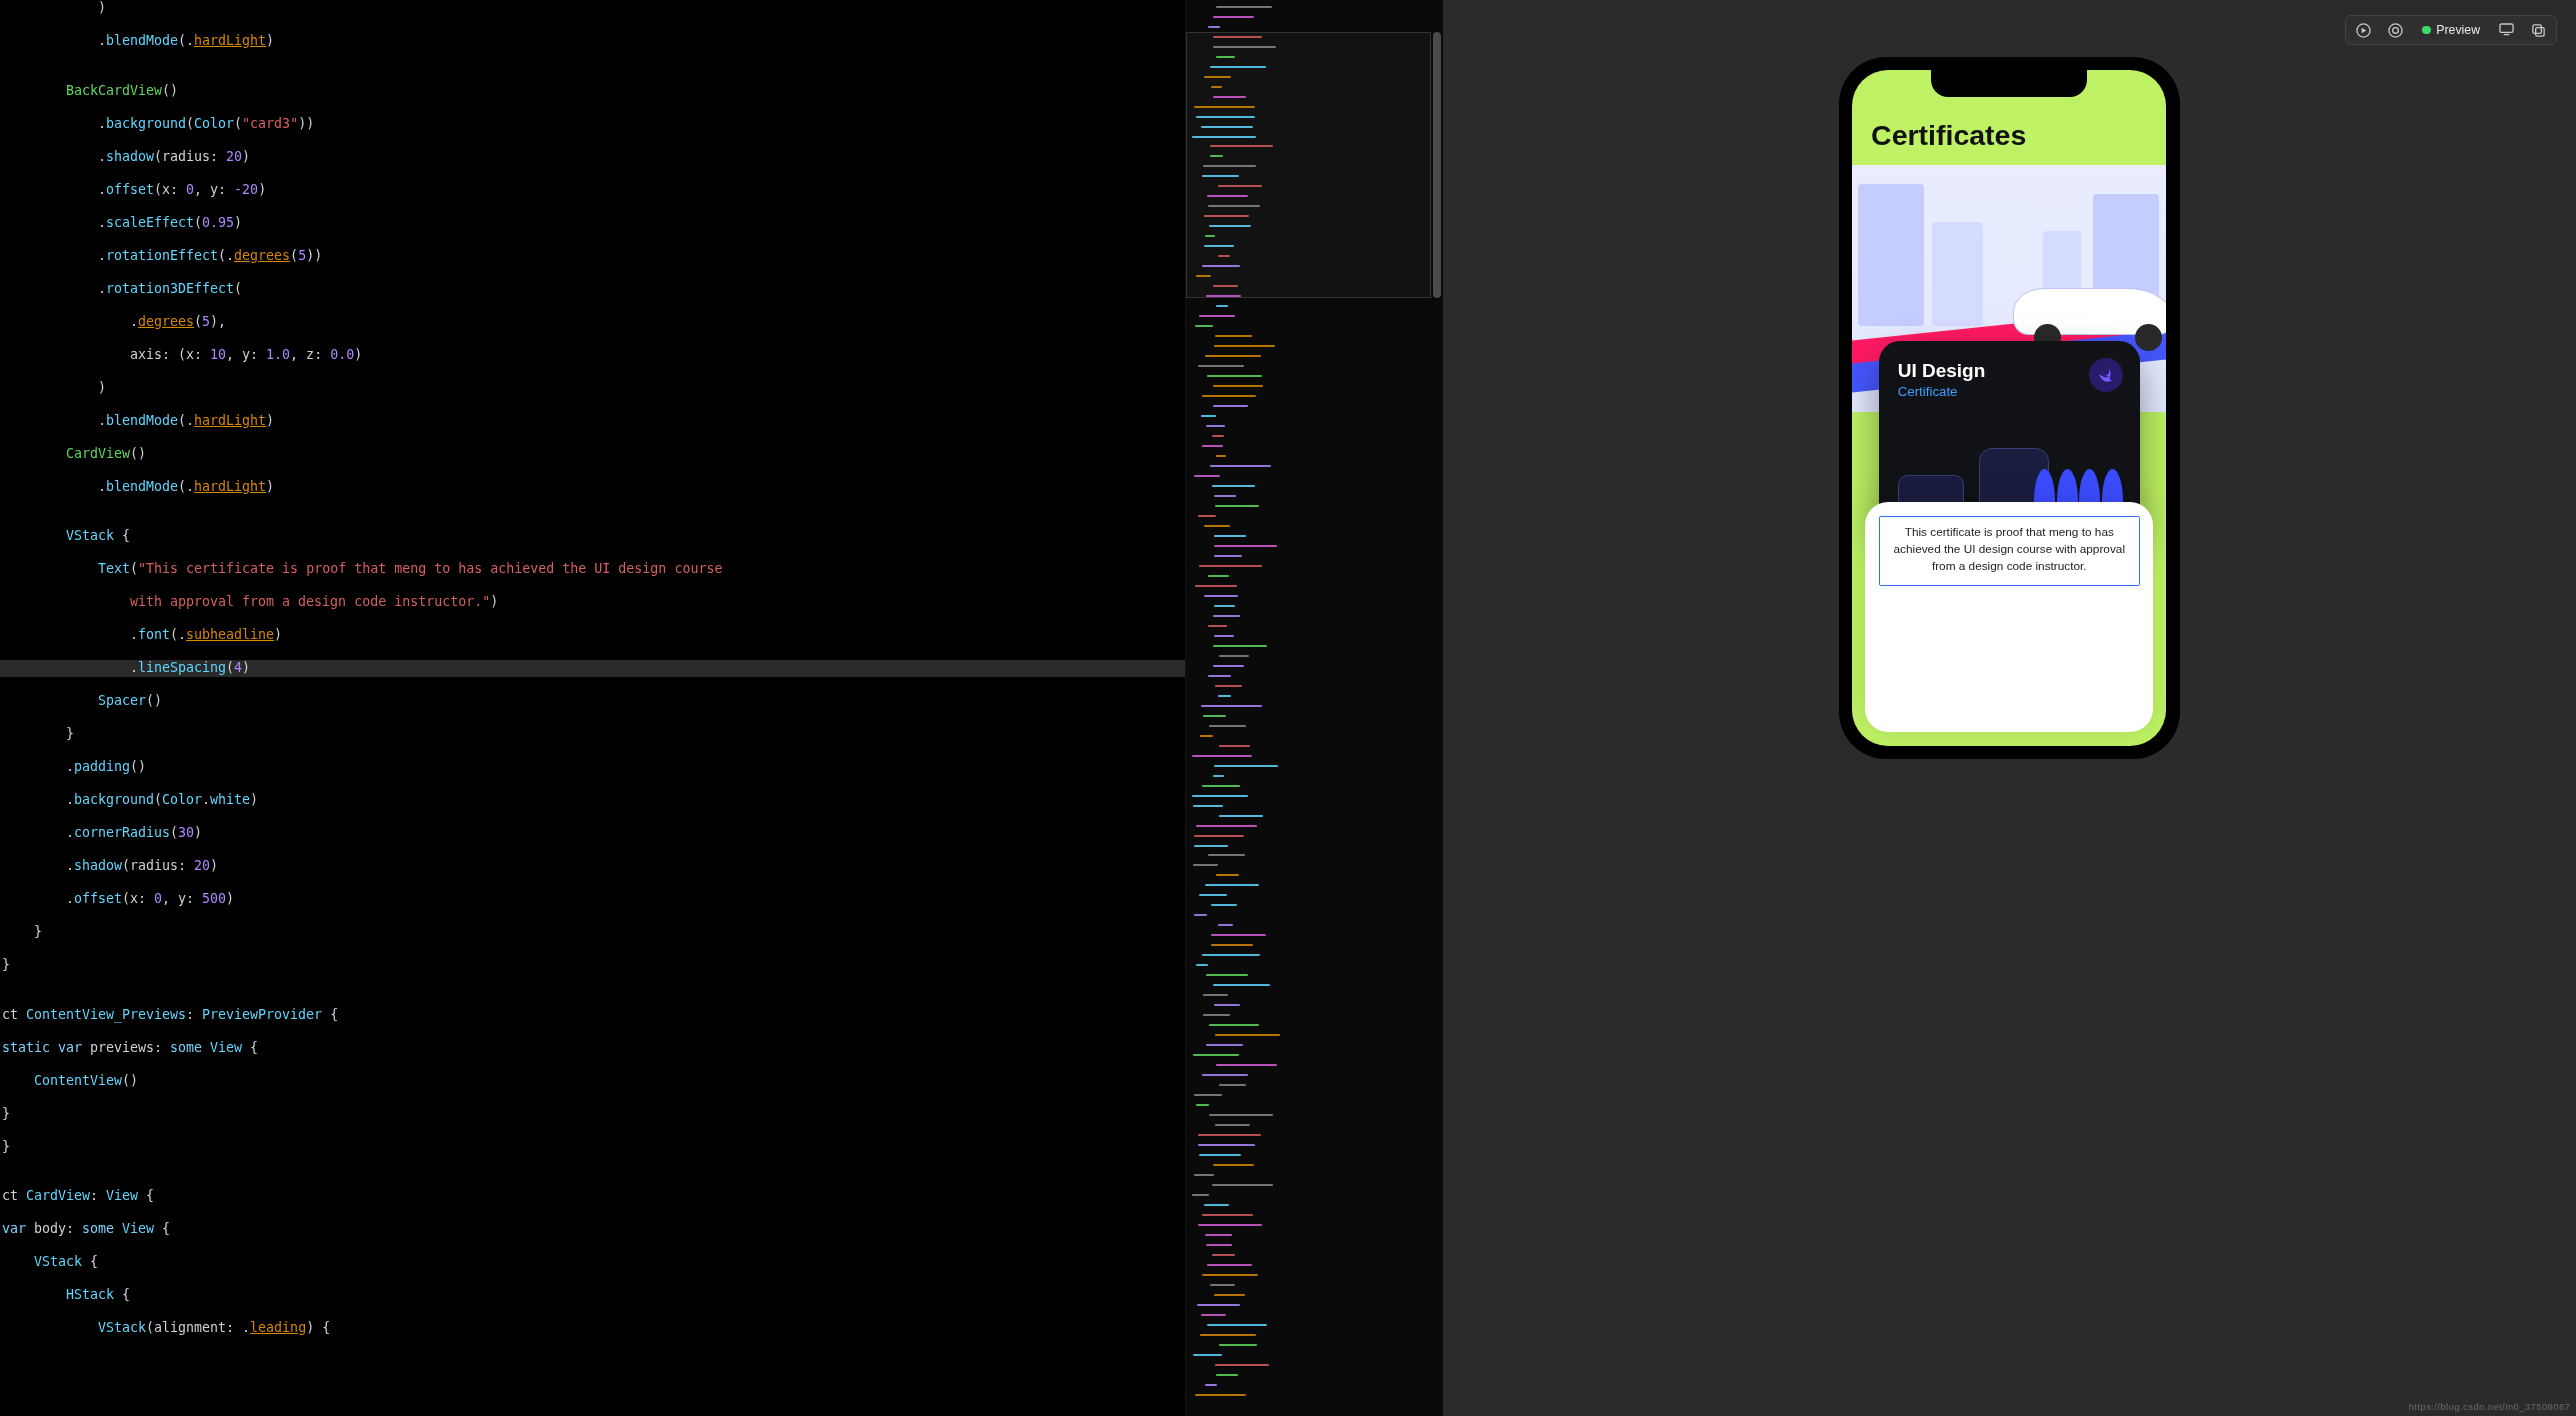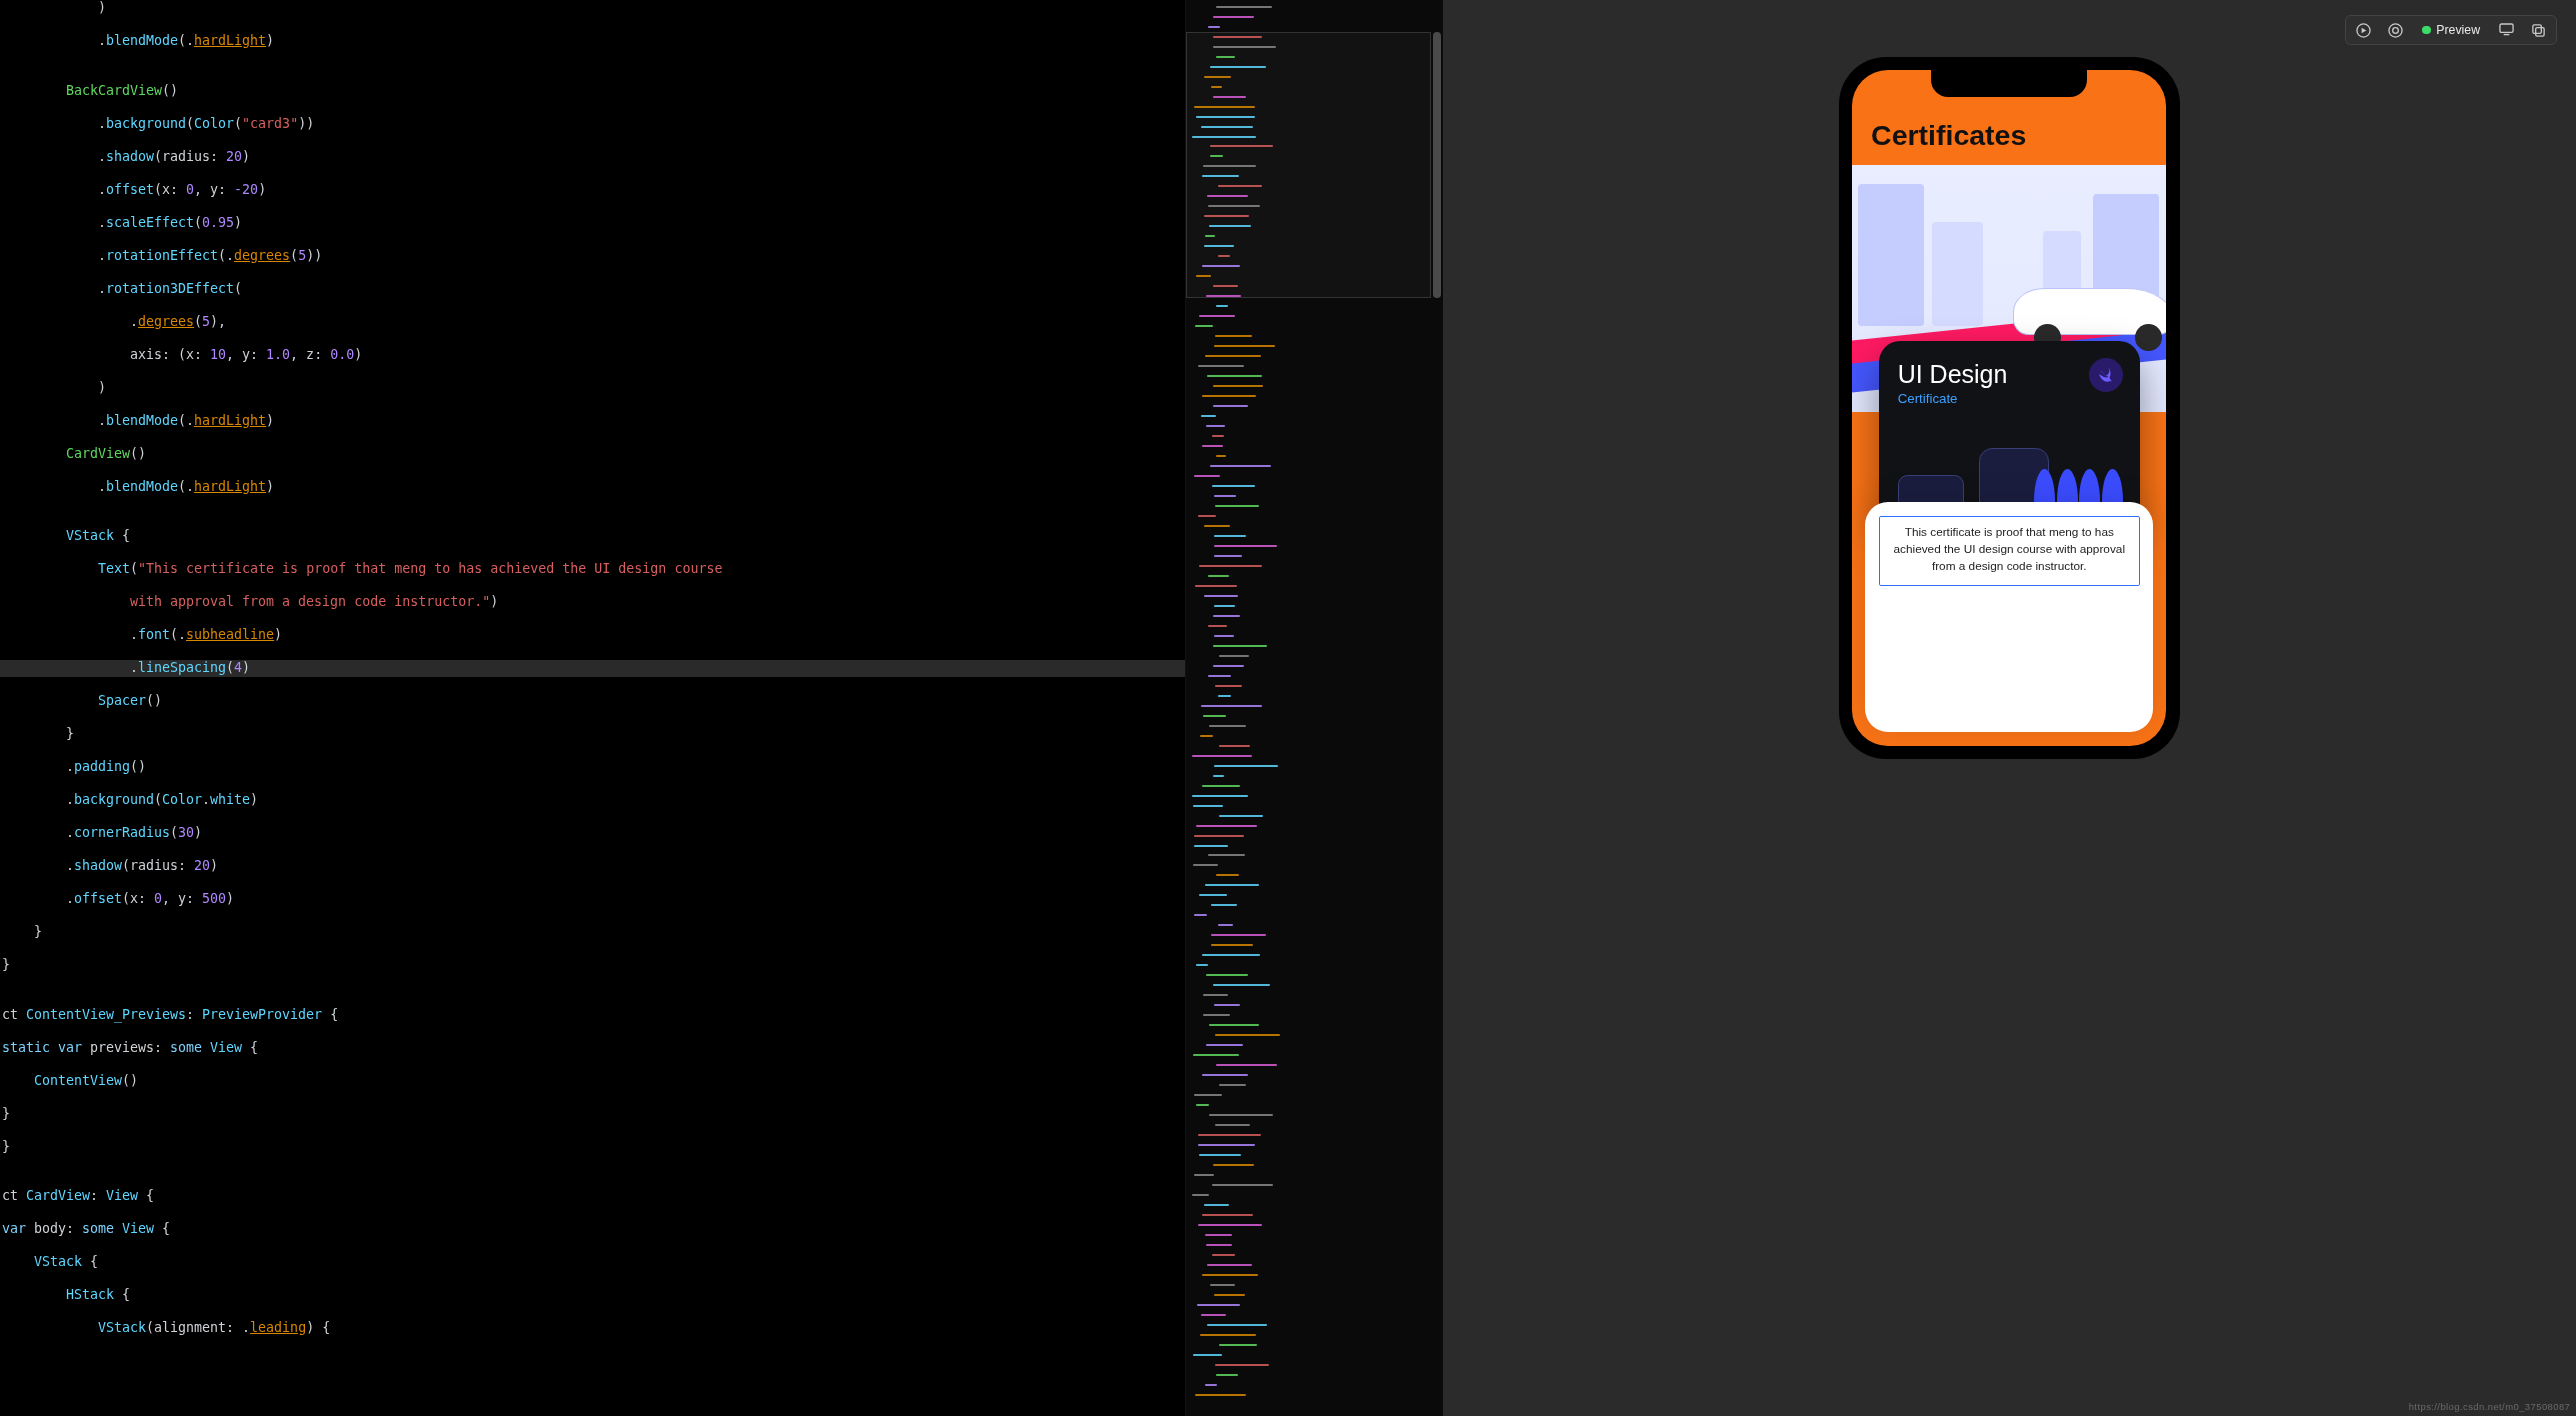--- a/index.html
+++ b/index.html
@@ -108,21 +108,21 @@
     position: absolute;
     top: 57px;
     width: 341px;
     height: 702px;
     border-radius: 47px;
     background: #000;
     padding: 13.3px;
   }
   .phone-screen {
     width: 100%; height: 100%;
-    background: #f97316;
+    background: #bef264;
     border-radius: 36px;
     position: relative;
     overflow: hidden;
   }
   .notch {
     position: absolute;
     top: 0; left: 50%;
     transform: translateX(-50%);
     width: 156px; height: 26.6px;
     background: #000;
@@ -151,21 +151,21 @@
 
   .card {
     position: absolute;
     top: 271px; left: 26.6px; right: 26.6px; height: 190px;
     background: #111216;
     border-radius: 21px;
     padding: 19px;
     color: #fff;
     box-shadow: 0 17px 38px rgba(0,0,0,0.4);
   }
-  .card-title { font-size: 25px; font-weight: 400; }
+  .card-title { font-size: 19px; font-weight: 700; }
   .card-subtitle { font-size: 13.3px; color: #3da0ff; margin-top: 1.9px; }
   .swift-badge {
     position: absolute; top: 17px; right: 17px;
     width: 34px; height: 34px; border-radius: 50%;
     background: #2a1b6a;
     display:flex;align-items:center;justify-content:center;
   }
   .card-art {
     position:absolute; left:13.3px; right:13.3px; bottom:9.5px; height:85px;
   }

